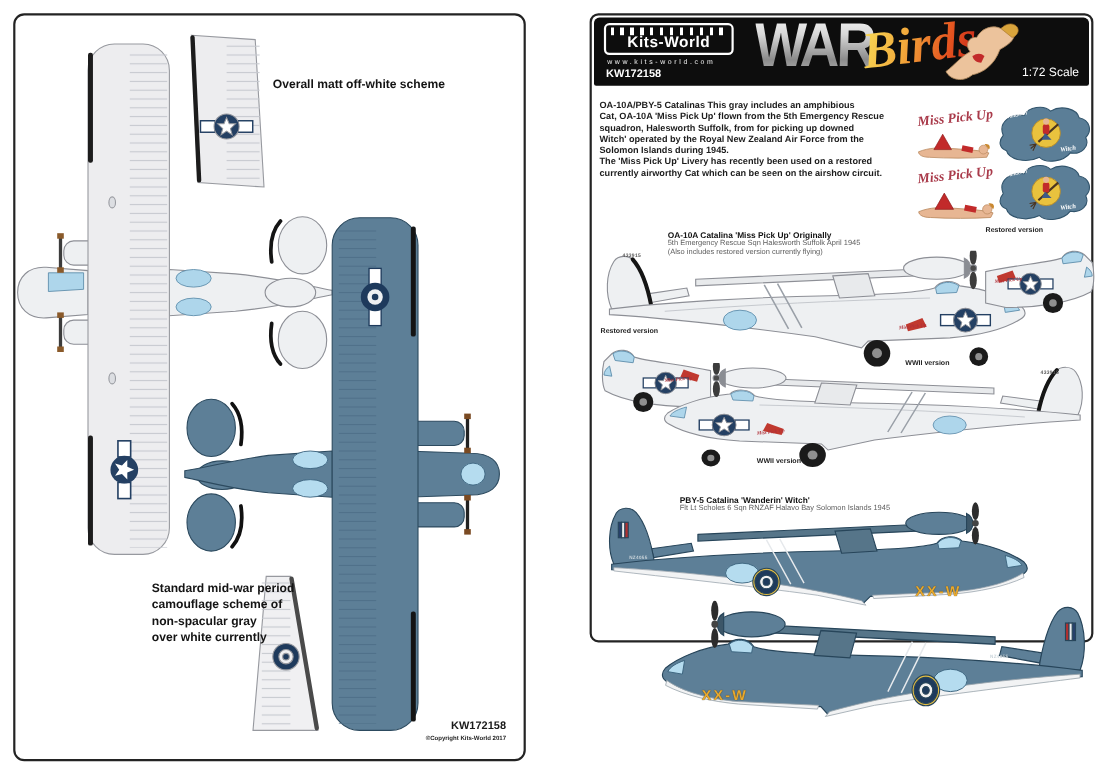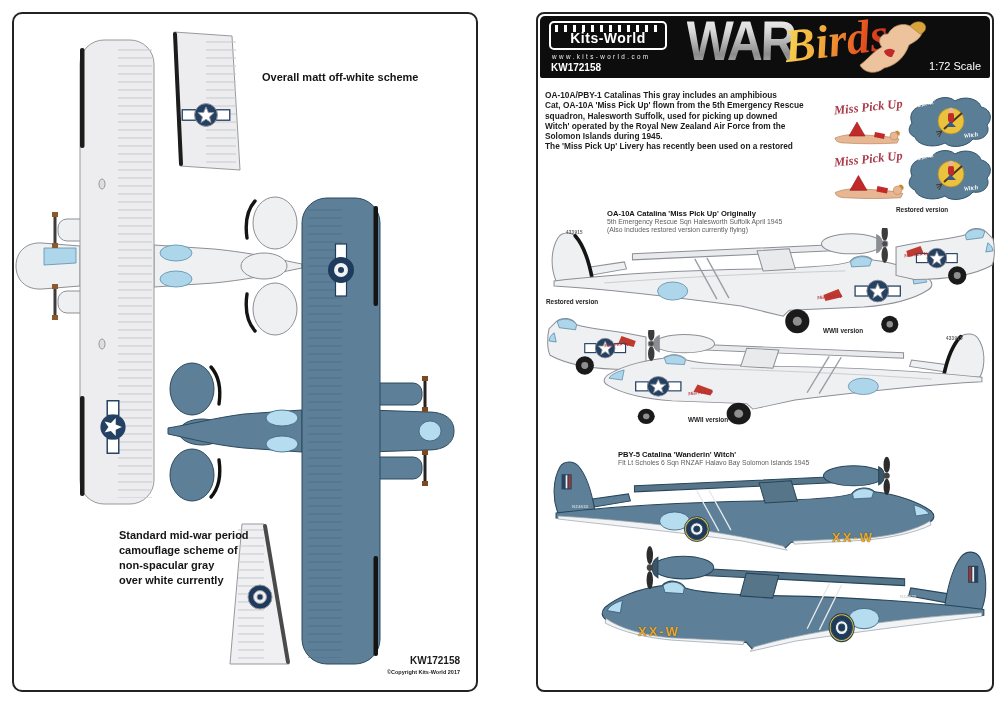--- a/index.html
+++ b/index.html
@@ -1,24 +1,24 @@
 <!DOCTYPE html>
 <html><head>
 <meta charset="utf-8">
 <style>
   html,body{margin:0;padding:0;background:#ffffff;}
   #canvas{position:relative;width:1000px;height:706px;background:#ffffff;overflow:hidden;
           font-family:"Liberation Sans",sans-serif;color:#1a1a1a;}
   .page{position:absolute;background:#fff;border:2px solid #232323;border-radius:10px;box-sizing:border-box;}
   #left-page{left:12px;top:12px;width:466px;height:680px;}
-  #right-page{left:536px;top:12px;width:458px;height:680px;border-radius:8px;}
+  #right-page{left:536px;top:12px;width:458px;height:572px;border-radius:8px;}
   .abs{position:absolute;}
   .note{font-weight:600;color:#141414;}
-  #note-top{left:248px;top:57px;font-size:11px;}
-  #note-bottom{left:105px;top:514px;font-size:11px;line-height:15px;}
+  #note-top{left:234px;top:57px;font-size:11px;}
+  #note-bottom{left:124px;top:514px;font-size:11px;line-height:15px;}
   #kw-left{left:356px;top:641px;width:90px;text-align:right;font-size:10px;font-weight:700;}
   #copyright-left{left:326px;top:655px;width:120px;text-align:right;font-size:5.5px;font-weight:600;color:#222;}
 
   
   #header{position:absolute;left:2px;top:2px;right:2px;height:62px;background:#0d0d0d;
           border-radius:5px 5px 2px 2px;overflow:hidden;}
   #logo-box{position:absolute;left:9px;top:5px;width:118px;height:29px;border:2px solid #fff;
             border-radius:5px;box-sizing:border-box;}
   #logo-stripes{position:absolute;left:4px;right:4px;top:2px;height:7px;
      background:repeating-linear-gradient(90deg,#fff 0 3px,transparent 3px 9px);}
@@ -280,26 +280,27 @@
     </div>
     <svg class="abs" style="right:62px;top:1px" width="74" height="60" viewBox="0 0 74 60">
       <path d="M6,48 C14,42 20,34 28,30 C23,25 26,16 34,17 C38,9 48,5 56,9 C62,5 70,9 68,16 C66,22 60,25 55,28 C50,42 40,49 30,51 C22,58 10,56 6,48 Z" fill="#ecc39c" stroke="#b08a5e" stroke-width="0.8"></path>
       <path d="M56,9 C60,4 68,3 71,8 C73,12 70,16 66,17 Z" fill="#d9a43c" stroke="#a8762a" stroke-width="0.6"></path>
       <path d="M30,34 C34,31 38,31 41,34 L38,40 C34,40 31,38 30,34 Z" fill="#c22a2a" stroke="none"></path>
     </svg>
     <div id="scale-txt">1:72 Scale</div>
   </div>
 
   <div id="intro" class="abs">
-    <div><span class="lead">OA-10A/PBY-1 Catalinas</span><span> This gray includes an amphibious</span></div>
+    <div><span class="lead">OA-10A/PBY-5 Catalinas</span><span> This gray includes an amphibious</span></div>
     <div>Cat, OA-10A 'Miss Pick Up' flown from the 5th Emergency Rescue</div>
-    <div>squadron, Halesworth Suffolk, used for picking up downed</div>
+    <div>squadron, Halesworth Suffolk, from for picking up downed</div>
     <div>Witch' operated by the Royal New Zealand Air Force from the</div>
     <div>Solomon Islands during 1945.</div>
     <div>The 'Miss Pick Up' Livery has recently been used on a restored</div>
+    <div>currently airworthy Cat which can be seen on the airshow circuit.</div>
   </div>
 
   <div class="abs decal-script" style="left:296px;top:86px">Miss Pick Up</div>
   <svg class="abs" style="left:293px;top:100px" width="72" height="32" viewBox="0 0 72 32">
     <path d="M4,24 C14,20 24,20 34,21 C46,22 58,22 68,25 L66,29 C50,30 30,30 14,29 C8,29 4,27 4,24 Z" fill="#e7b693" stroke="#b9875d" stroke-width="0.7"></path>
     <path d="M26,8 L34,22 L18,22 Z" fill="#c22a2a" stroke="#8f1d1d" stroke-width="0.6"></path>
     <path d="M44,18 l10,2 l-1,5 l-10,-2 z" fill="#c22a2a" stroke="none"></path>
     <circle cx="63" cy="22" r="4" fill="#e7b693" stroke="#b9875d" stroke-width="0.6"></circle>
     <path d="M64,17 C68,16 70,19 68,22 Z" fill="#c9882f" stroke="none"></path>
   </svg>

